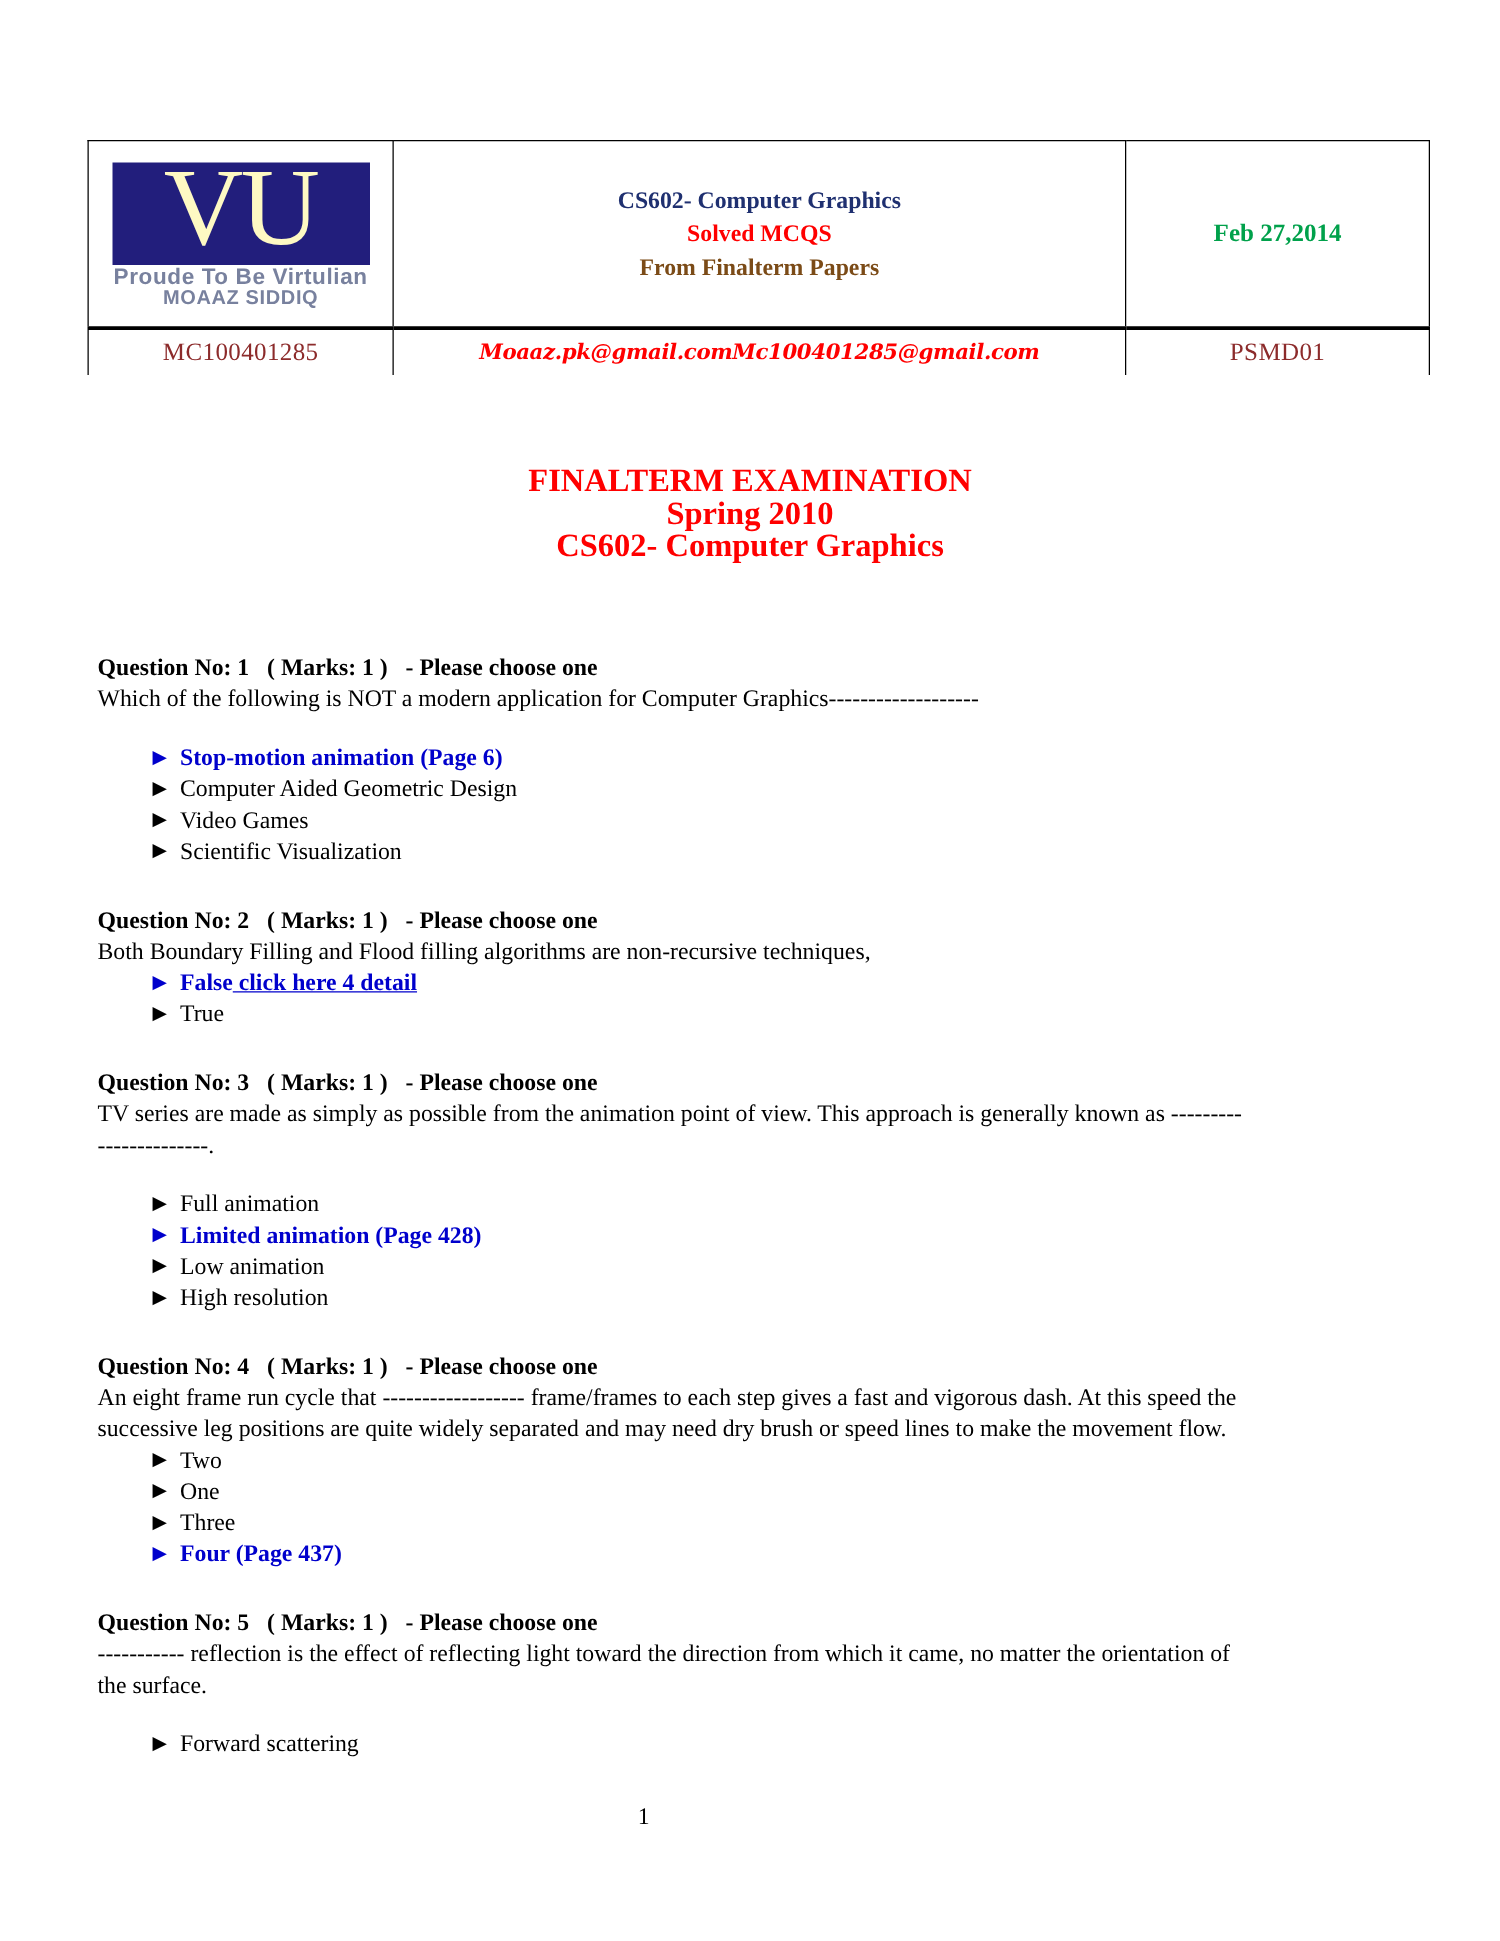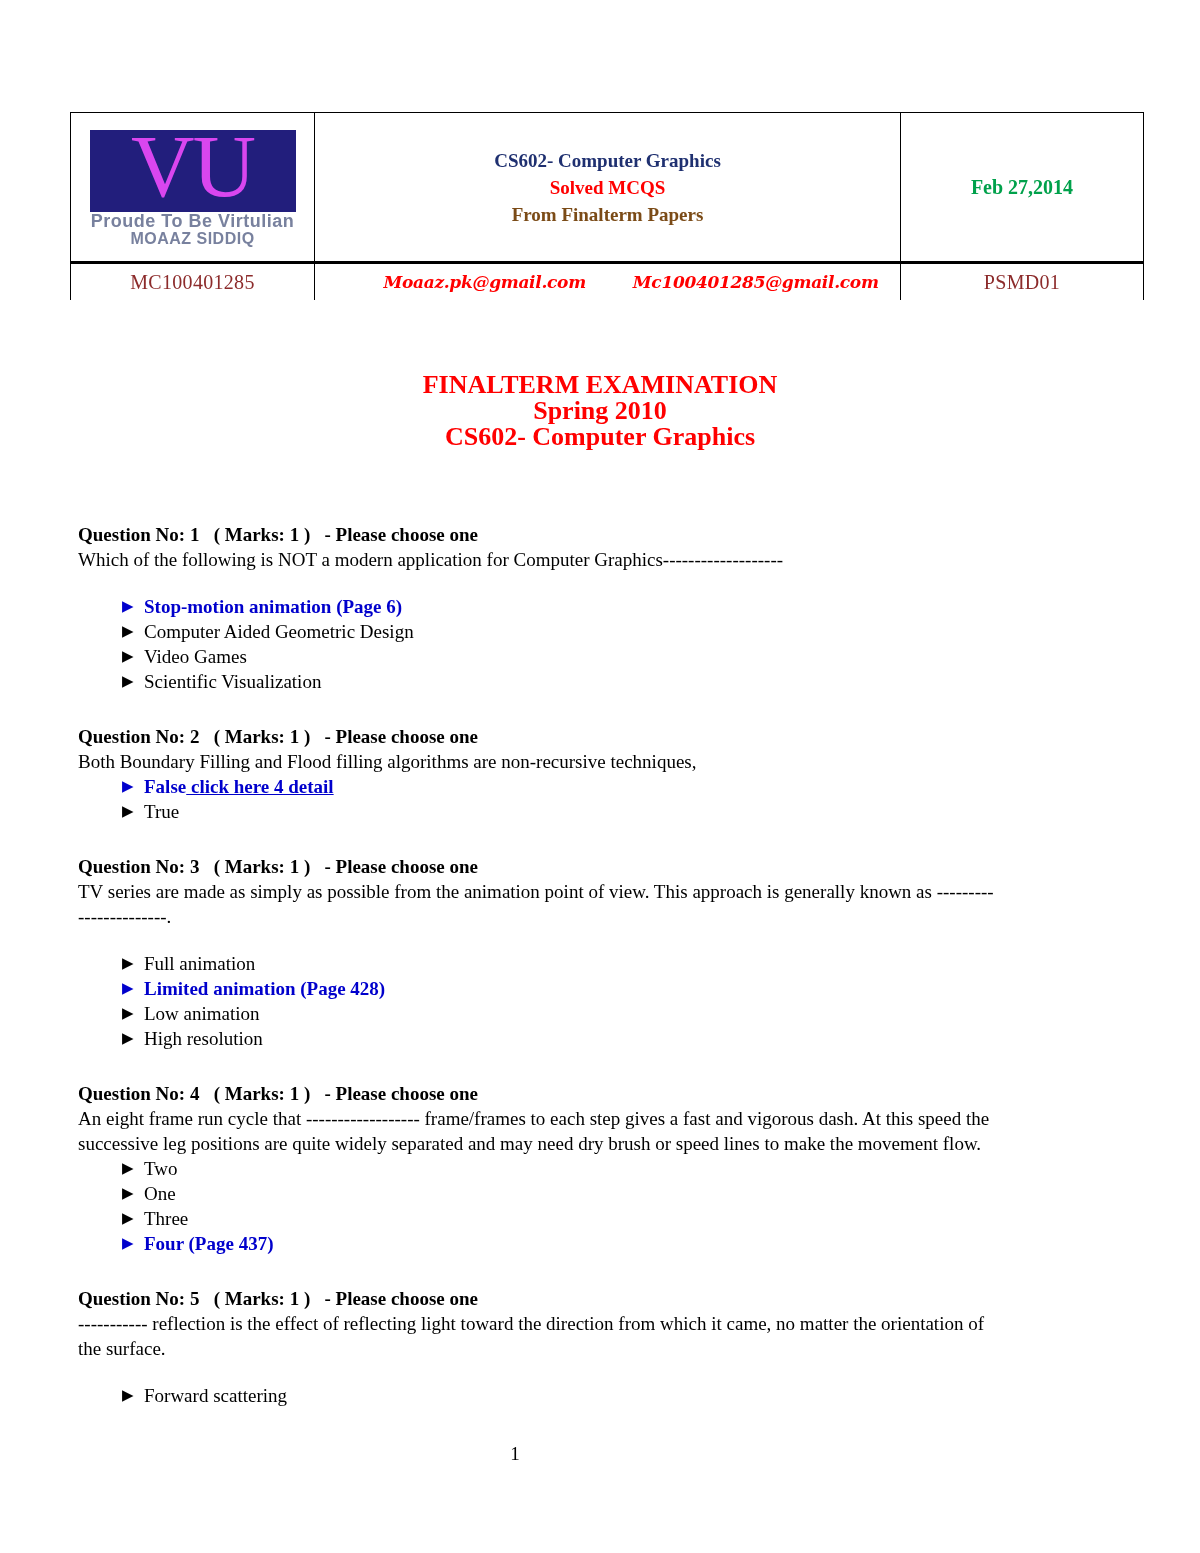--- a/index.html
+++ b/index.html
@@ -80,21 +80,21 @@
     height: 82px;
     background: #221E7C;
     position: relative;
     overflow: hidden;
     margin: 0 auto;
   }
   .vu-letters {
     font-family: "Liberation Serif", "DejaVu Serif", serif;
     font-size: 88px;
     line-height: 82px;
-    color: #d946ef;
+    color: #fef9c3;
     letter-spacing: -2px;
     font-weight: 400;
     position: relative;
     top: -4px;
     white-space: nowrap;
   }
   .vu-sub1 {
     font-family: "Liberation Sans", "DejaVu Sans", sans-serif;
     font-size: 18px;
     font-weight: bold;
@@ -130,21 +130,20 @@
     color: #8C2B2B;
     letter-spacing: 0.3px;
   }
   .hdr-emails {
     color: #FF0000;
     font-family: "DejaVu Serif", "Liberation Serif", serif;
     font-style: italic;
     font-weight: bold;
     font-size: 17px;
     letter-spacing: -0.3px;
-    margin-left: 47px;
   }
 
   
   .exam-title {
     position: absolute;
     top: 372px;
     left: 0;
     width: 1200px;
     text-align: center;
     color: #FF0000;

